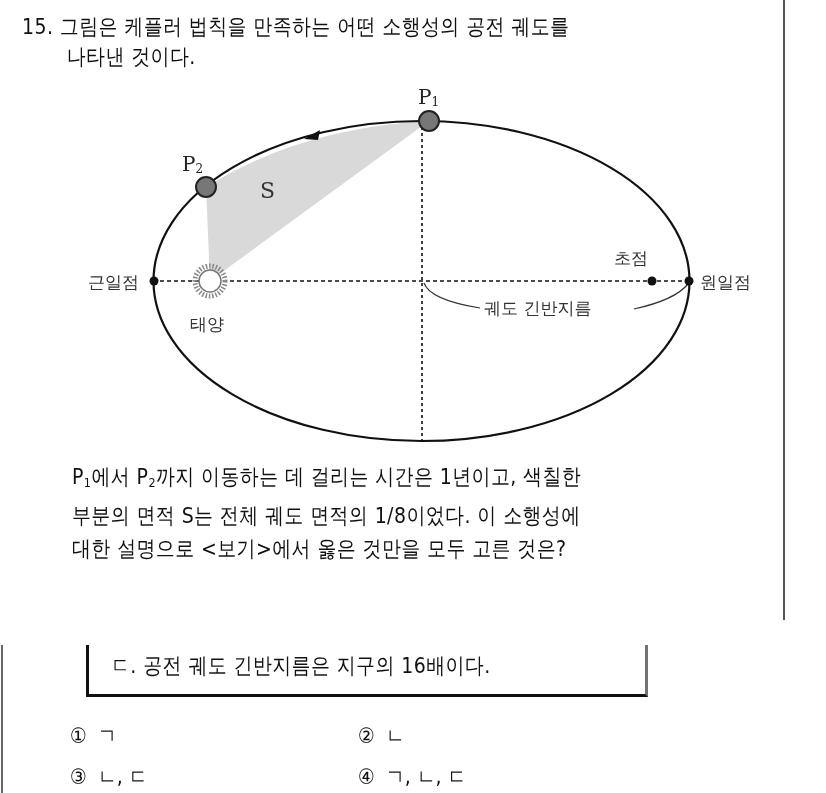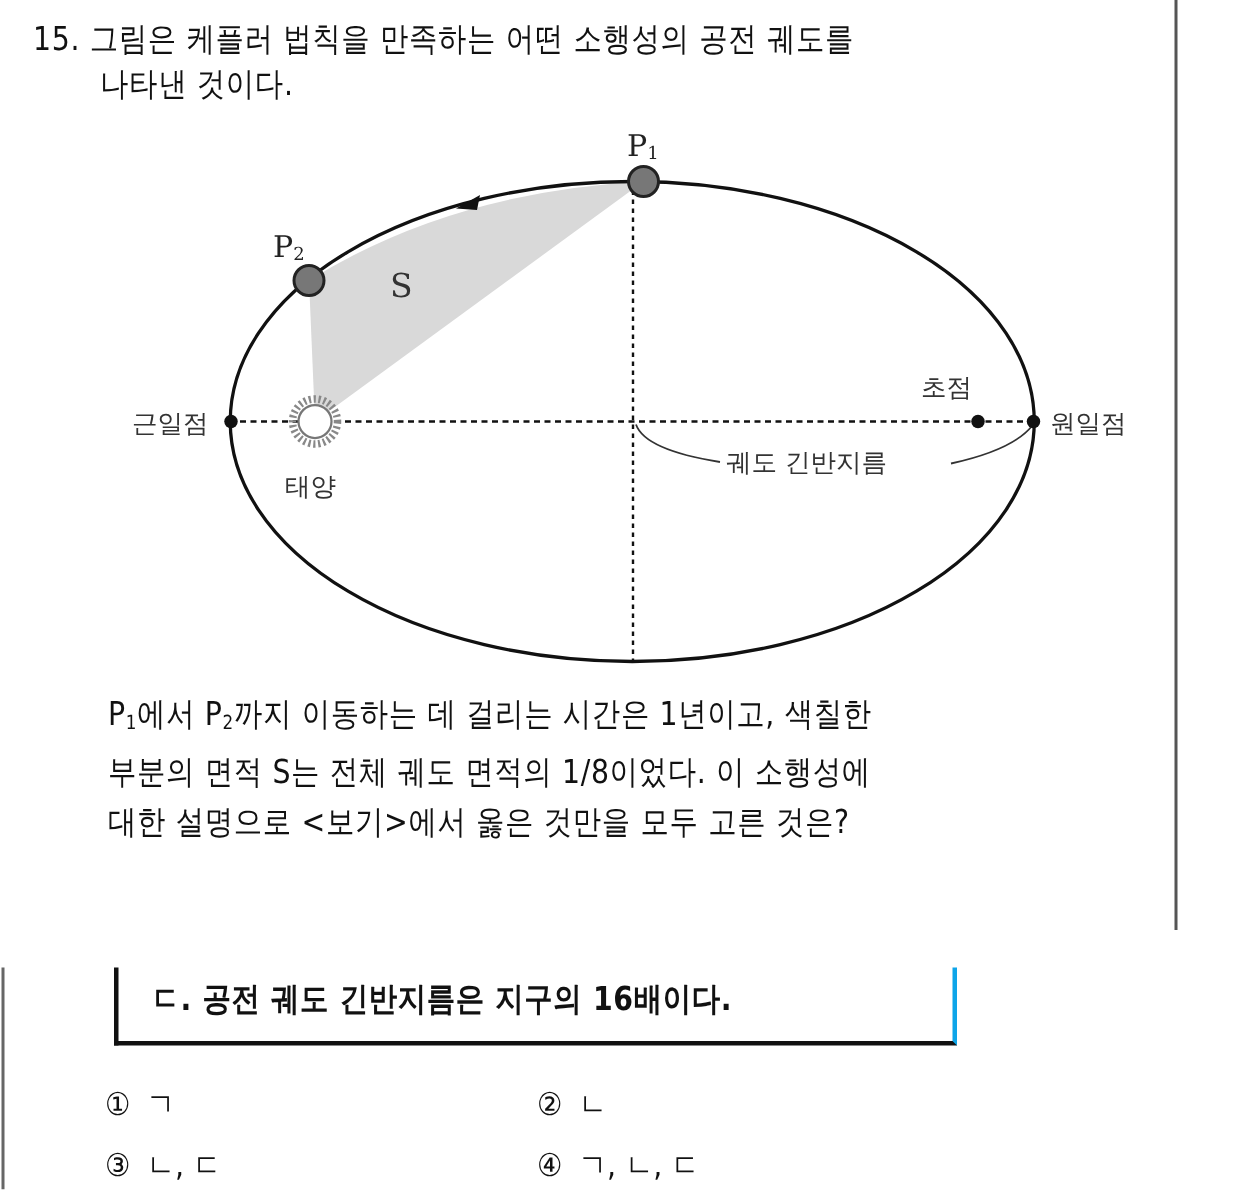--- a/index.html
+++ b/index.html
@@ -25,22 +25,22 @@
     .diagram text { font-family: "DejaVu Serif", "Liberation Serif", serif; }
     .lbl { font-family: "DejaVu Sans", sans-serif; font-size: 17px; fill: #333; }
     .desc {
       position: absolute; left: 72px; top: 460px;
       font-size: 22px; line-height: 33px; letter-spacing: 0.5px;
       transform: scaleX(0.86); transform-origin: left top;
       white-space: nowrap;
     }
     sub { font-size: 13px; vertical-align: -3px; }
     .bogi-box {
-      position: absolute; left: 76px; top: 645px; width: 556px; height: 49px;
-      border-left: 3px solid #111; border-right: 3px solid #0ea5e9; border-bottom: 3px solid #111; font-weight: bold;
+      position: absolute; left: 86px; top: 645px; width: 556px; height: 49px;
+      border-left: 3px solid #111; border-right: 3px solid #737373; border-bottom: 3px solid #111;
     }
     .bogi-item {
       position: absolute; left: 22px; top: 6px;
       font-size: 22px; letter-spacing: 0.5px;
       transform: scaleX(0.86); transform-origin: left top; white-space: nowrap;
     }
     .choices { position: absolute; left: 0; top: 0; }
     .choice {
       position: absolute; font-size: 21px; white-space: nowrap;
       transform: scaleX(0.9); transform-origin: left top;

